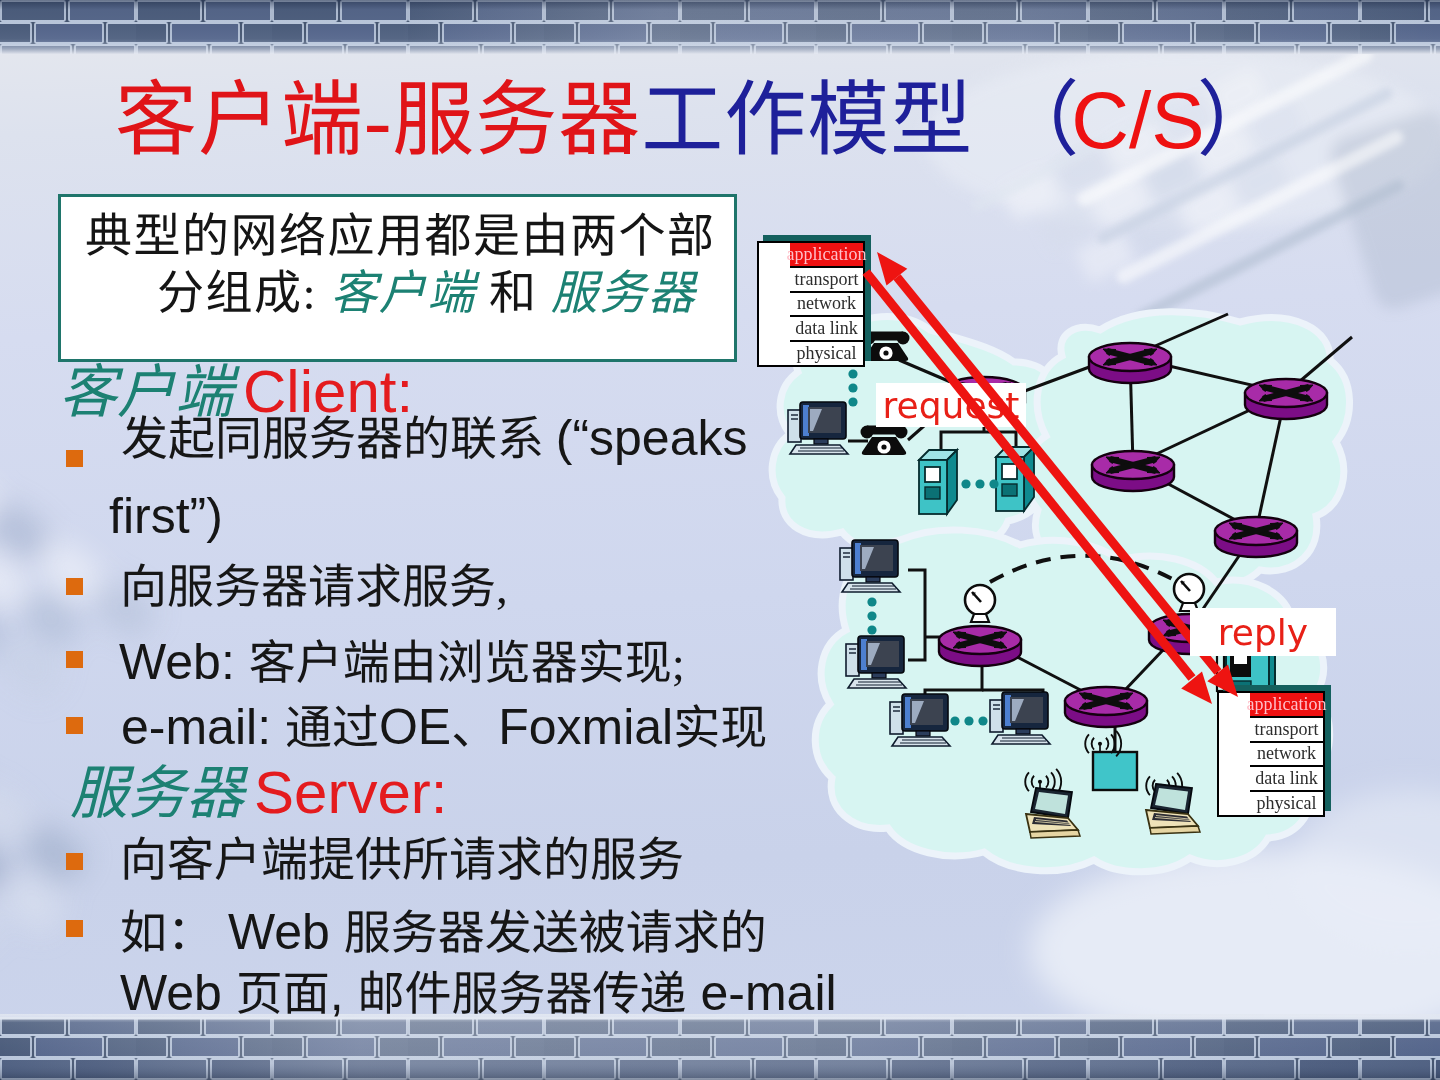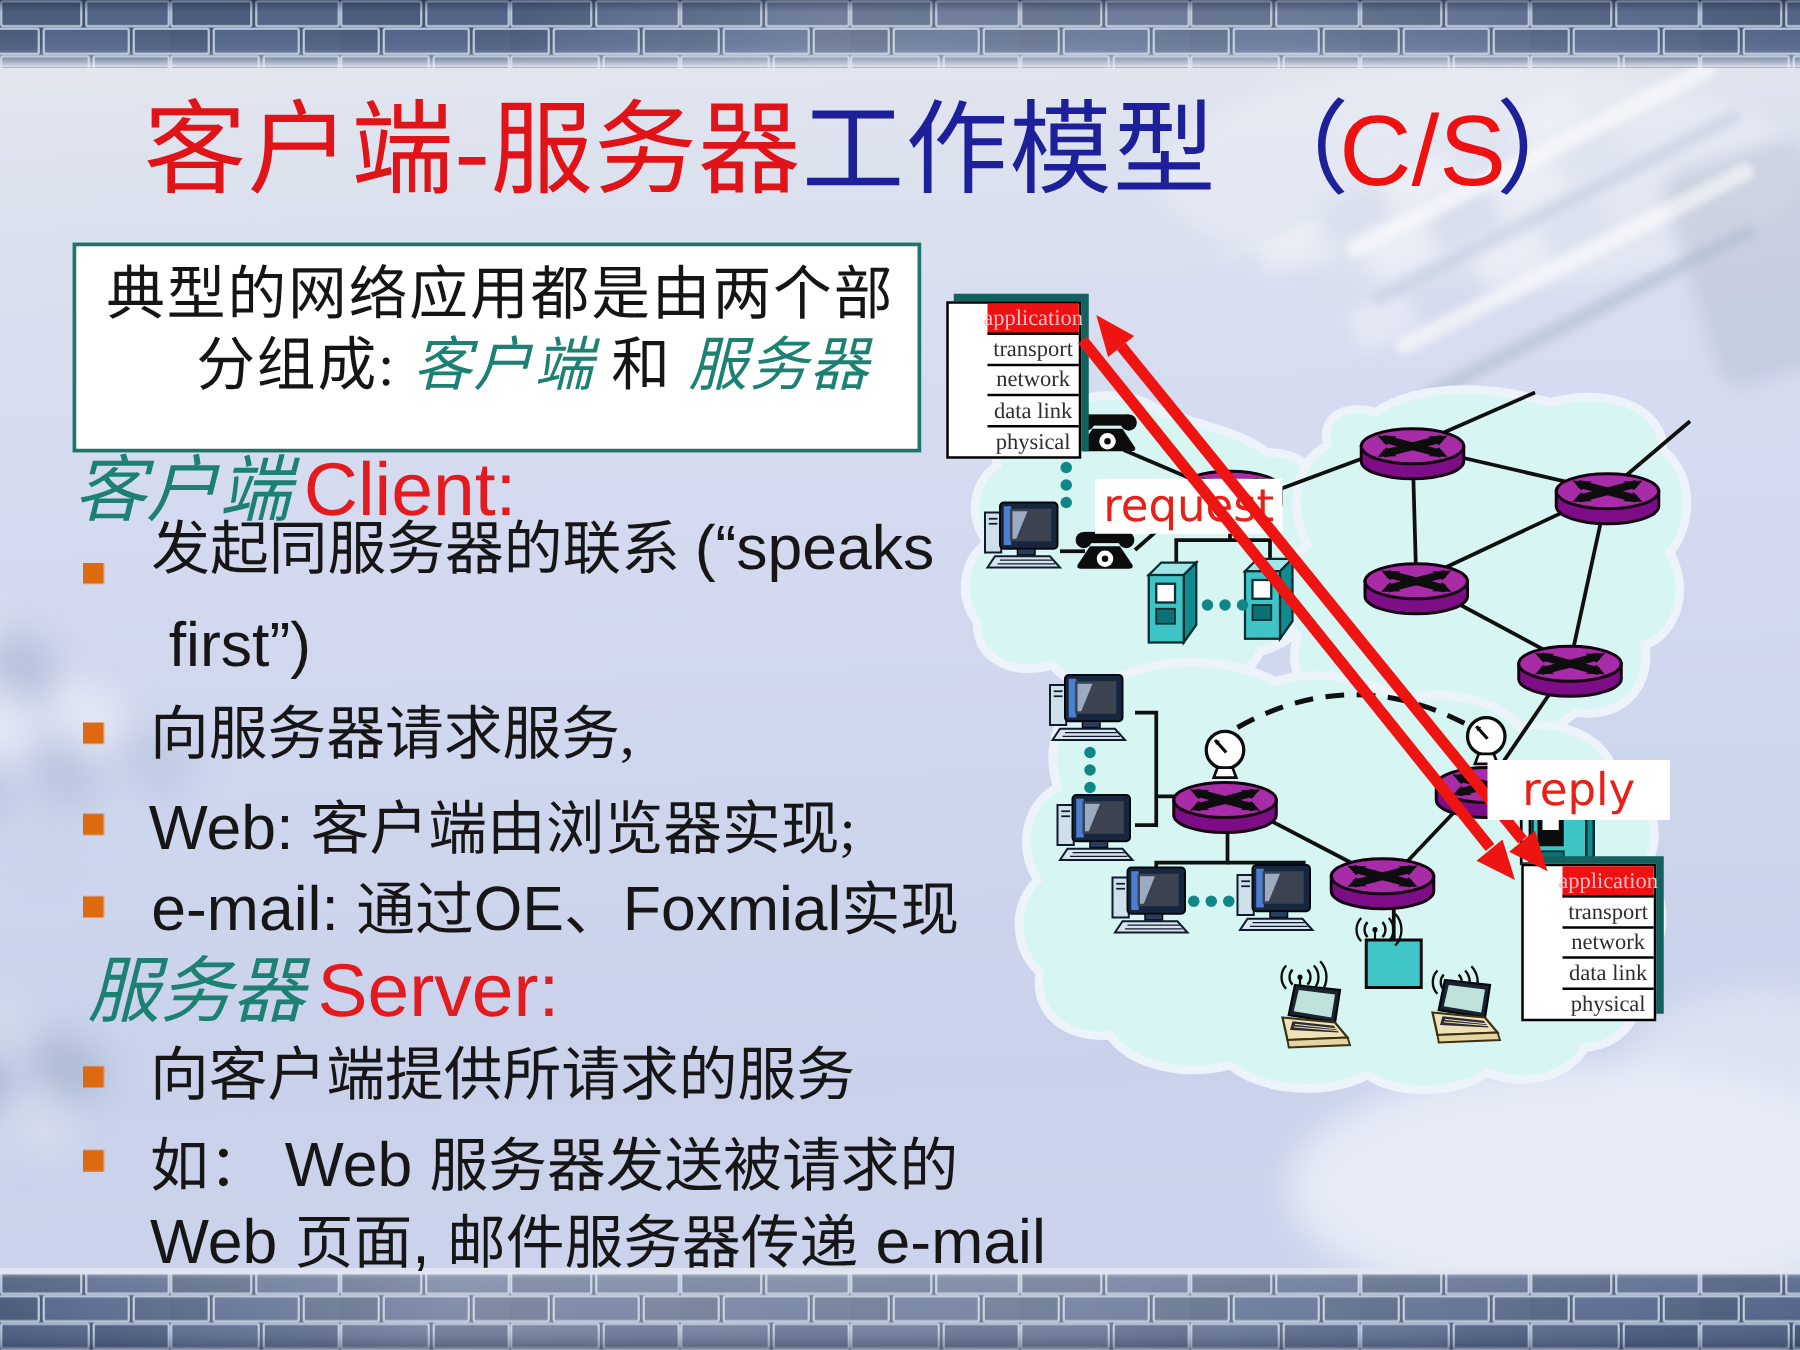--- a/index.html
+++ b/index.html
@@ -204,21 +204,21 @@
   </div>
 
   <div class="bullet-sq" style="left:66px;top:450px;"></div>
   <div class="bullet-sq" style="left:66px;top:578px;"></div>
   <div class="bullet-sq" style="left:66px;top:651px;"></div>
   <div class="bullet-sq" style="left:66px;top:717px;"></div>
   <div class="bullet-sq" style="left:66px;top:853px;"></div>
   <div class="bullet-sq" style="left:66px;top:920px;"></div>
 
   <div class="bline" style="left:121px;top:400px;"><span class="cjk">发起同服务器的联系 </span><span class="lat">(“speaks</span></div>
-  <div class="bline" style="left:135px;top:487px;text-align:right;"><span class="lat">first”)</span></div>
+  <div class="bline" style="left:109px;top:487px;text-align:right;"><span class="lat">first”)</span></div>
   <div class="bline" style="left:120px;top:548px;"><span class="cjk">向服务器请求服务,</span></div>
   <div class="bline" style="left:119px;top:624px;"><span class="lat">Web: </span><span class="cjk">客户端由浏览器实现;</span></div>
   <div class="bline" style="left:121px;top:689px;"><span class="lat">e-mail: </span><span class="cjk">通过</span><span class="lat">OE</span><span class="cjk">、</span><span class="lat">Foxmial</span><span class="cjk">实现</span></div>
   <div class="bline" style="left:120px;top:894px;"><span class="cjk">如：</span><span class="lat">  Web </span><span class="cjk">服务器发送被请求的</span></div>
   <div class="bline" style="left:120px;top:821px;"><span class="cjk">向客户端提供所请求的服务</span></div>
   <div class="bline" style="left:120px;top:955px;"><span class="lat">Web </span><span class="cjk">页面</span><span class="lat">, </span><span class="cjk">邮件服务器传递</span><span class="lat"> e-mail</span></div>
 
   <svg class="layer" viewBox="0 0 1440 1080" width="1440" height="1080">
     <defs>
       <g id="router">

